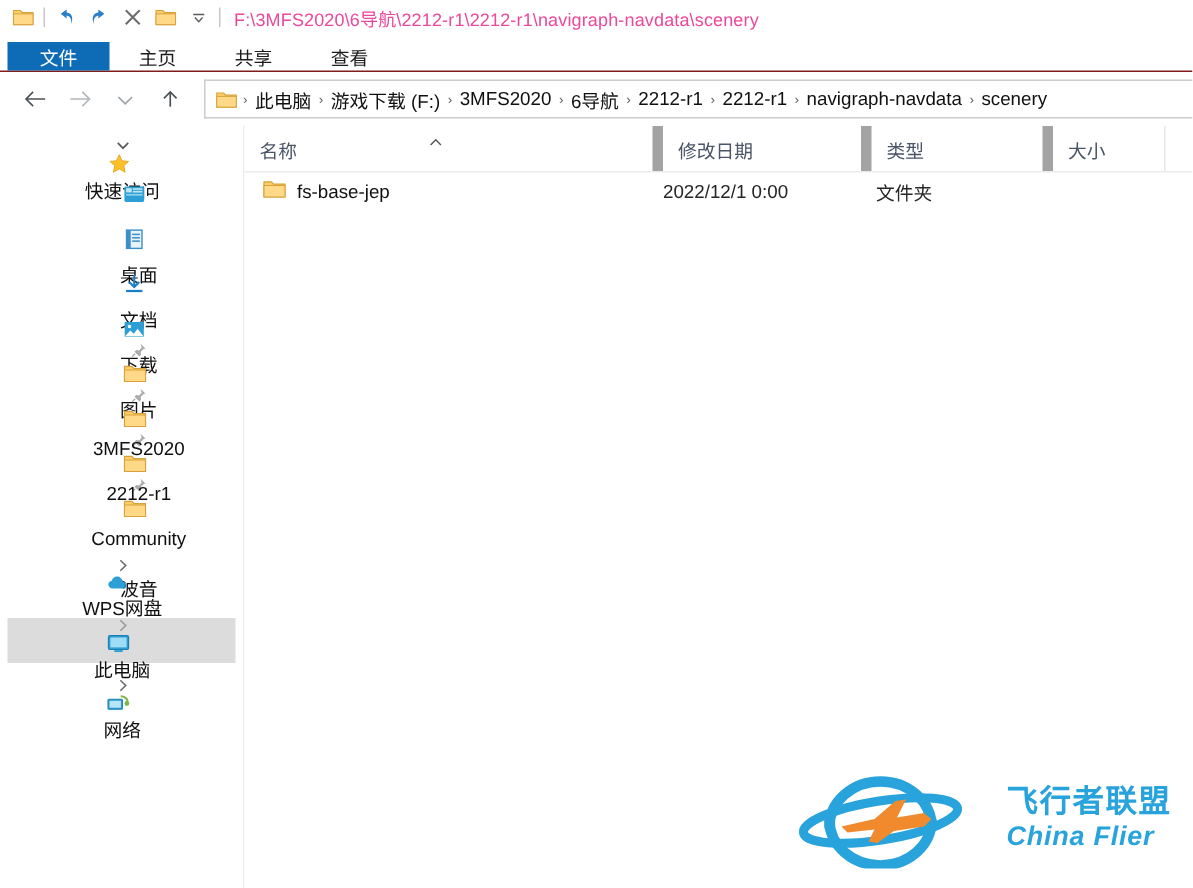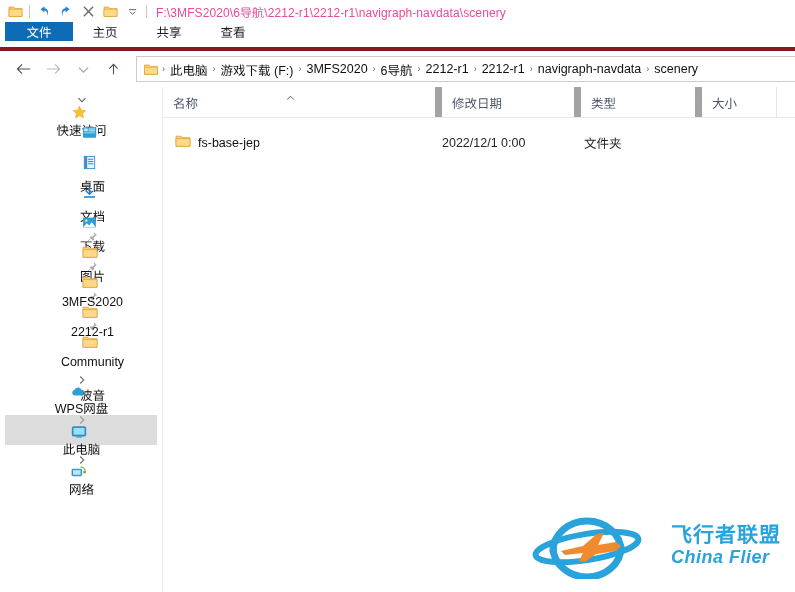--- a/index.html
+++ b/index.html
@@ -61,23 +61,23 @@
     color: #ec4899;
     white-space: nowrap;
     letter-spacing: .1px;
   }
 
   
   .ribbon {
     height: 25px;
     background: #ffffff;
     display: flex;
-    align-items: flex-start;
-    flex: none;
-    border-bottom: 4px solid #7f1d1d;
+    align-items: flex-end;
+    flex: none;
+    border-bottom: 1px solid #7f1d1d;
   }
   .tab {
     display: flex;
     align-items: center;
     justify-content: center;
     padding: 0 14px;
     font-size: 12.5px;
     color: #1b1b1b;
     cursor: default;
     min-width: 36px;
@@ -247,21 +247,20 @@
     top: 3px;
     color: #555;
   }
 
   .rows { flex: 1; position: relative; }
   .row {
     height: 25px;
     display: flex;
     align-items: center;
     cursor: default;
-    margin-top: 12px;
   }
   .row-name {
     width: 272px;
     flex: none;
     display: flex;
     align-items: center;
     padding-left: 12px;
     box-sizing: border-box;
     gap: 7px;
   }

